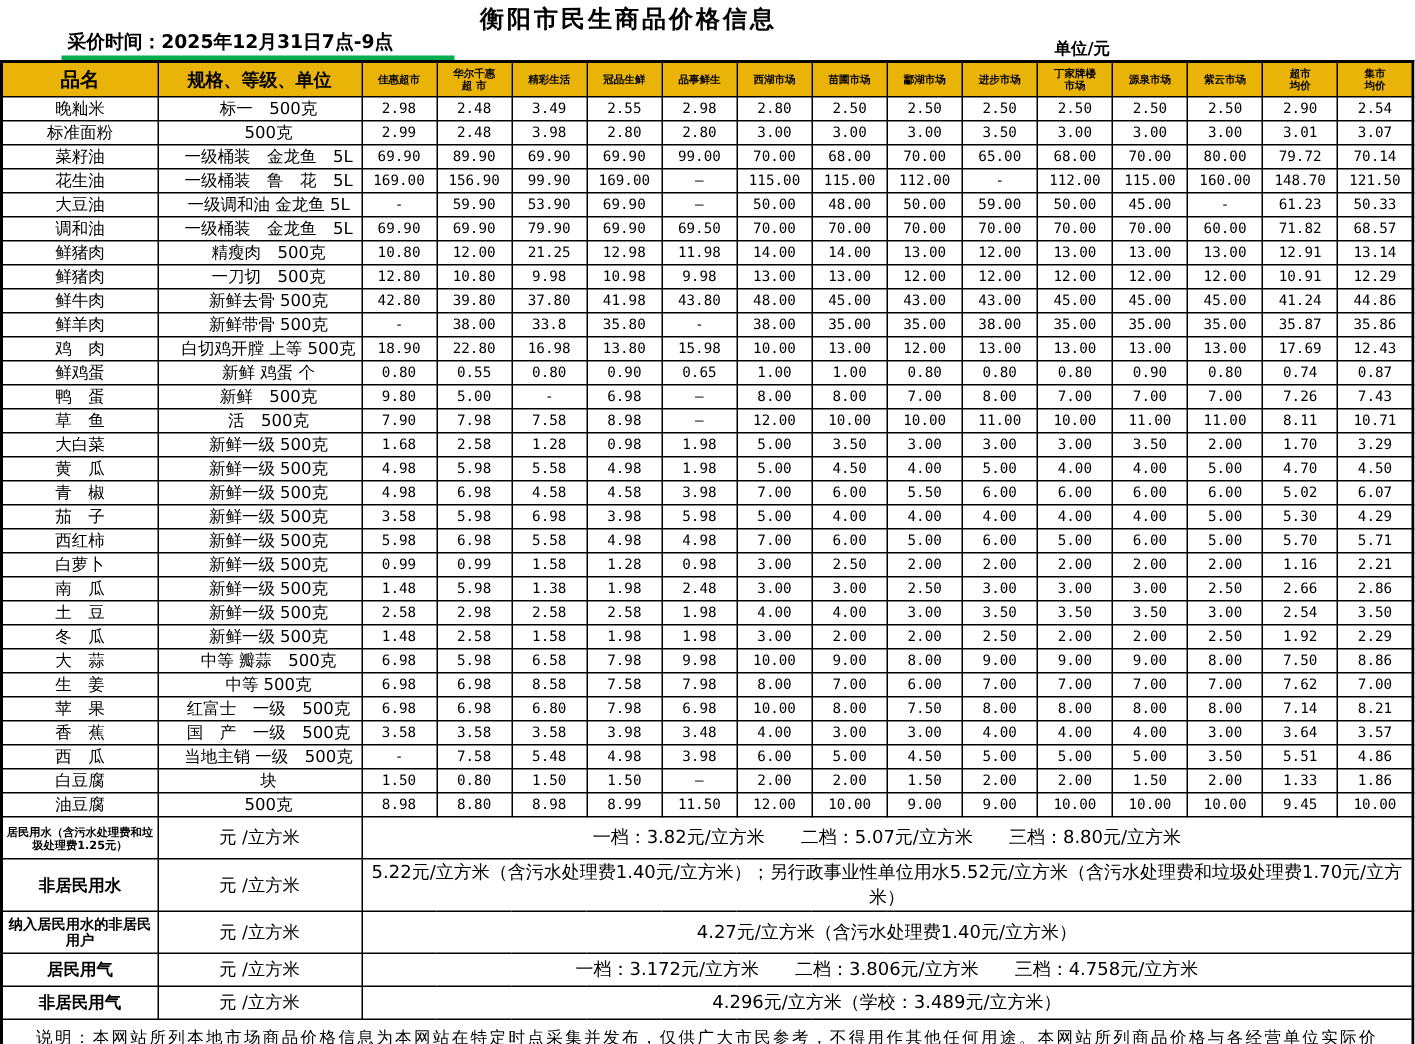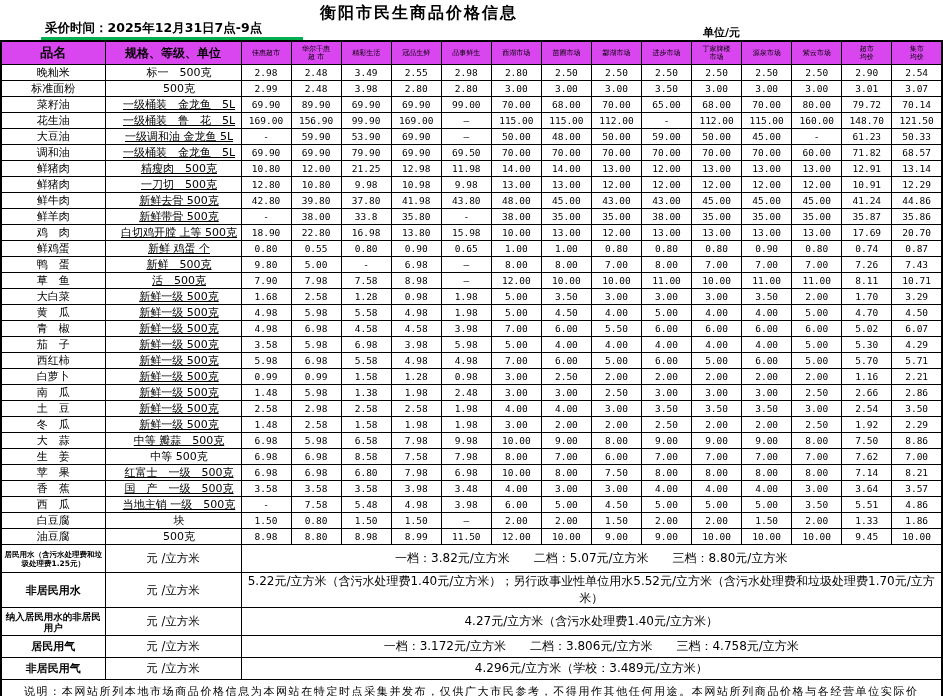--- a/index.html
+++ b/index.html
@@ -21,28 +21,28 @@
   }
   .unit{font-size:11px;font-weight:bold;margin-right:98px;}
   table{
     border-collapse:collapse;table-layout:fixed;width:943px;
     border:2px solid #000;
   }
   th,td{
     border:1px solid #000;text-align:center;vertical-align:middle;
     padding:0;overflow:hidden;
   }
-  thead th{background:#d946ef;font-weight:bold;height:22px;}
+  thead th{background:#eab308;font-weight:bold;height:22px;}
   .name-th{font-size:13px;}
   .spec-th{font-size:12px;}
-  .store-th{font-size:7px;line-height:8px;white-space:pre-line;font-weight:normal;}
+  .store-th{font-size:7px;line-height:8px;white-space:pre-line;font-weight:bold;}
   tr.prow{height:15px;}
   td.pname{font-size:11px;letter-spacing:0;}
   td.pspec{font-size:11px;padding-left:12px;}
-  td.pspec .u{text-decoration:underline;}
+  td.pspec .u{}
   td.price{font-size:9.5px;font-family:"DejaVu Sans Mono","Liberation Mono",monospace;}
   tr.h28{height:28px;} tr.h26{height:26px;} tr.h22{height:22px;}
   td.uname{font-size:11px;font-weight:bold;}
   td.uname.tiny{font-size:7.5px;line-height:9px;}
   td.uname.mid{font-size:9.5px;line-height:11px;}
   td.uspec{font-size:11.5px;}
   td.uval{font-size:12px;white-space:pre-wrap;margin-left:24px;}
   td.note-cell{
     height:33px;font-size:11px;text-align:left;text-indent:14px;
     padding:2px 10px 2px 8px;letter-spacing:1.6px;line-height:15px;
@@ -276,21 +276,21 @@
           <td class="price">13.80</td>
           <td class="price">15.98</td>
           <td class="price">10.00</td>
           <td class="price">13.00</td>
           <td class="price">12.00</td>
           <td class="price">13.00</td>
           <td class="price">13.00</td>
           <td class="price">13.00</td>
           <td class="price">13.00</td>
           <td class="price">17.69</td>
-          <td class="price">20.70</td>
+          <td class="price">12.43</td>
         </tr>
         <tr class="prow">
           <td class="pname">鲜鸡蛋</td>
           <td class="pspec"><span class="u">新鲜 鸡蛋 个</span></td>
           <td class="price">0.80</td>
           <td class="price">0.55</td>
           <td class="price">0.80</td>
           <td class="price">0.90</td>
           <td class="price">0.65</td>
           <td class="price">1.00</td>

